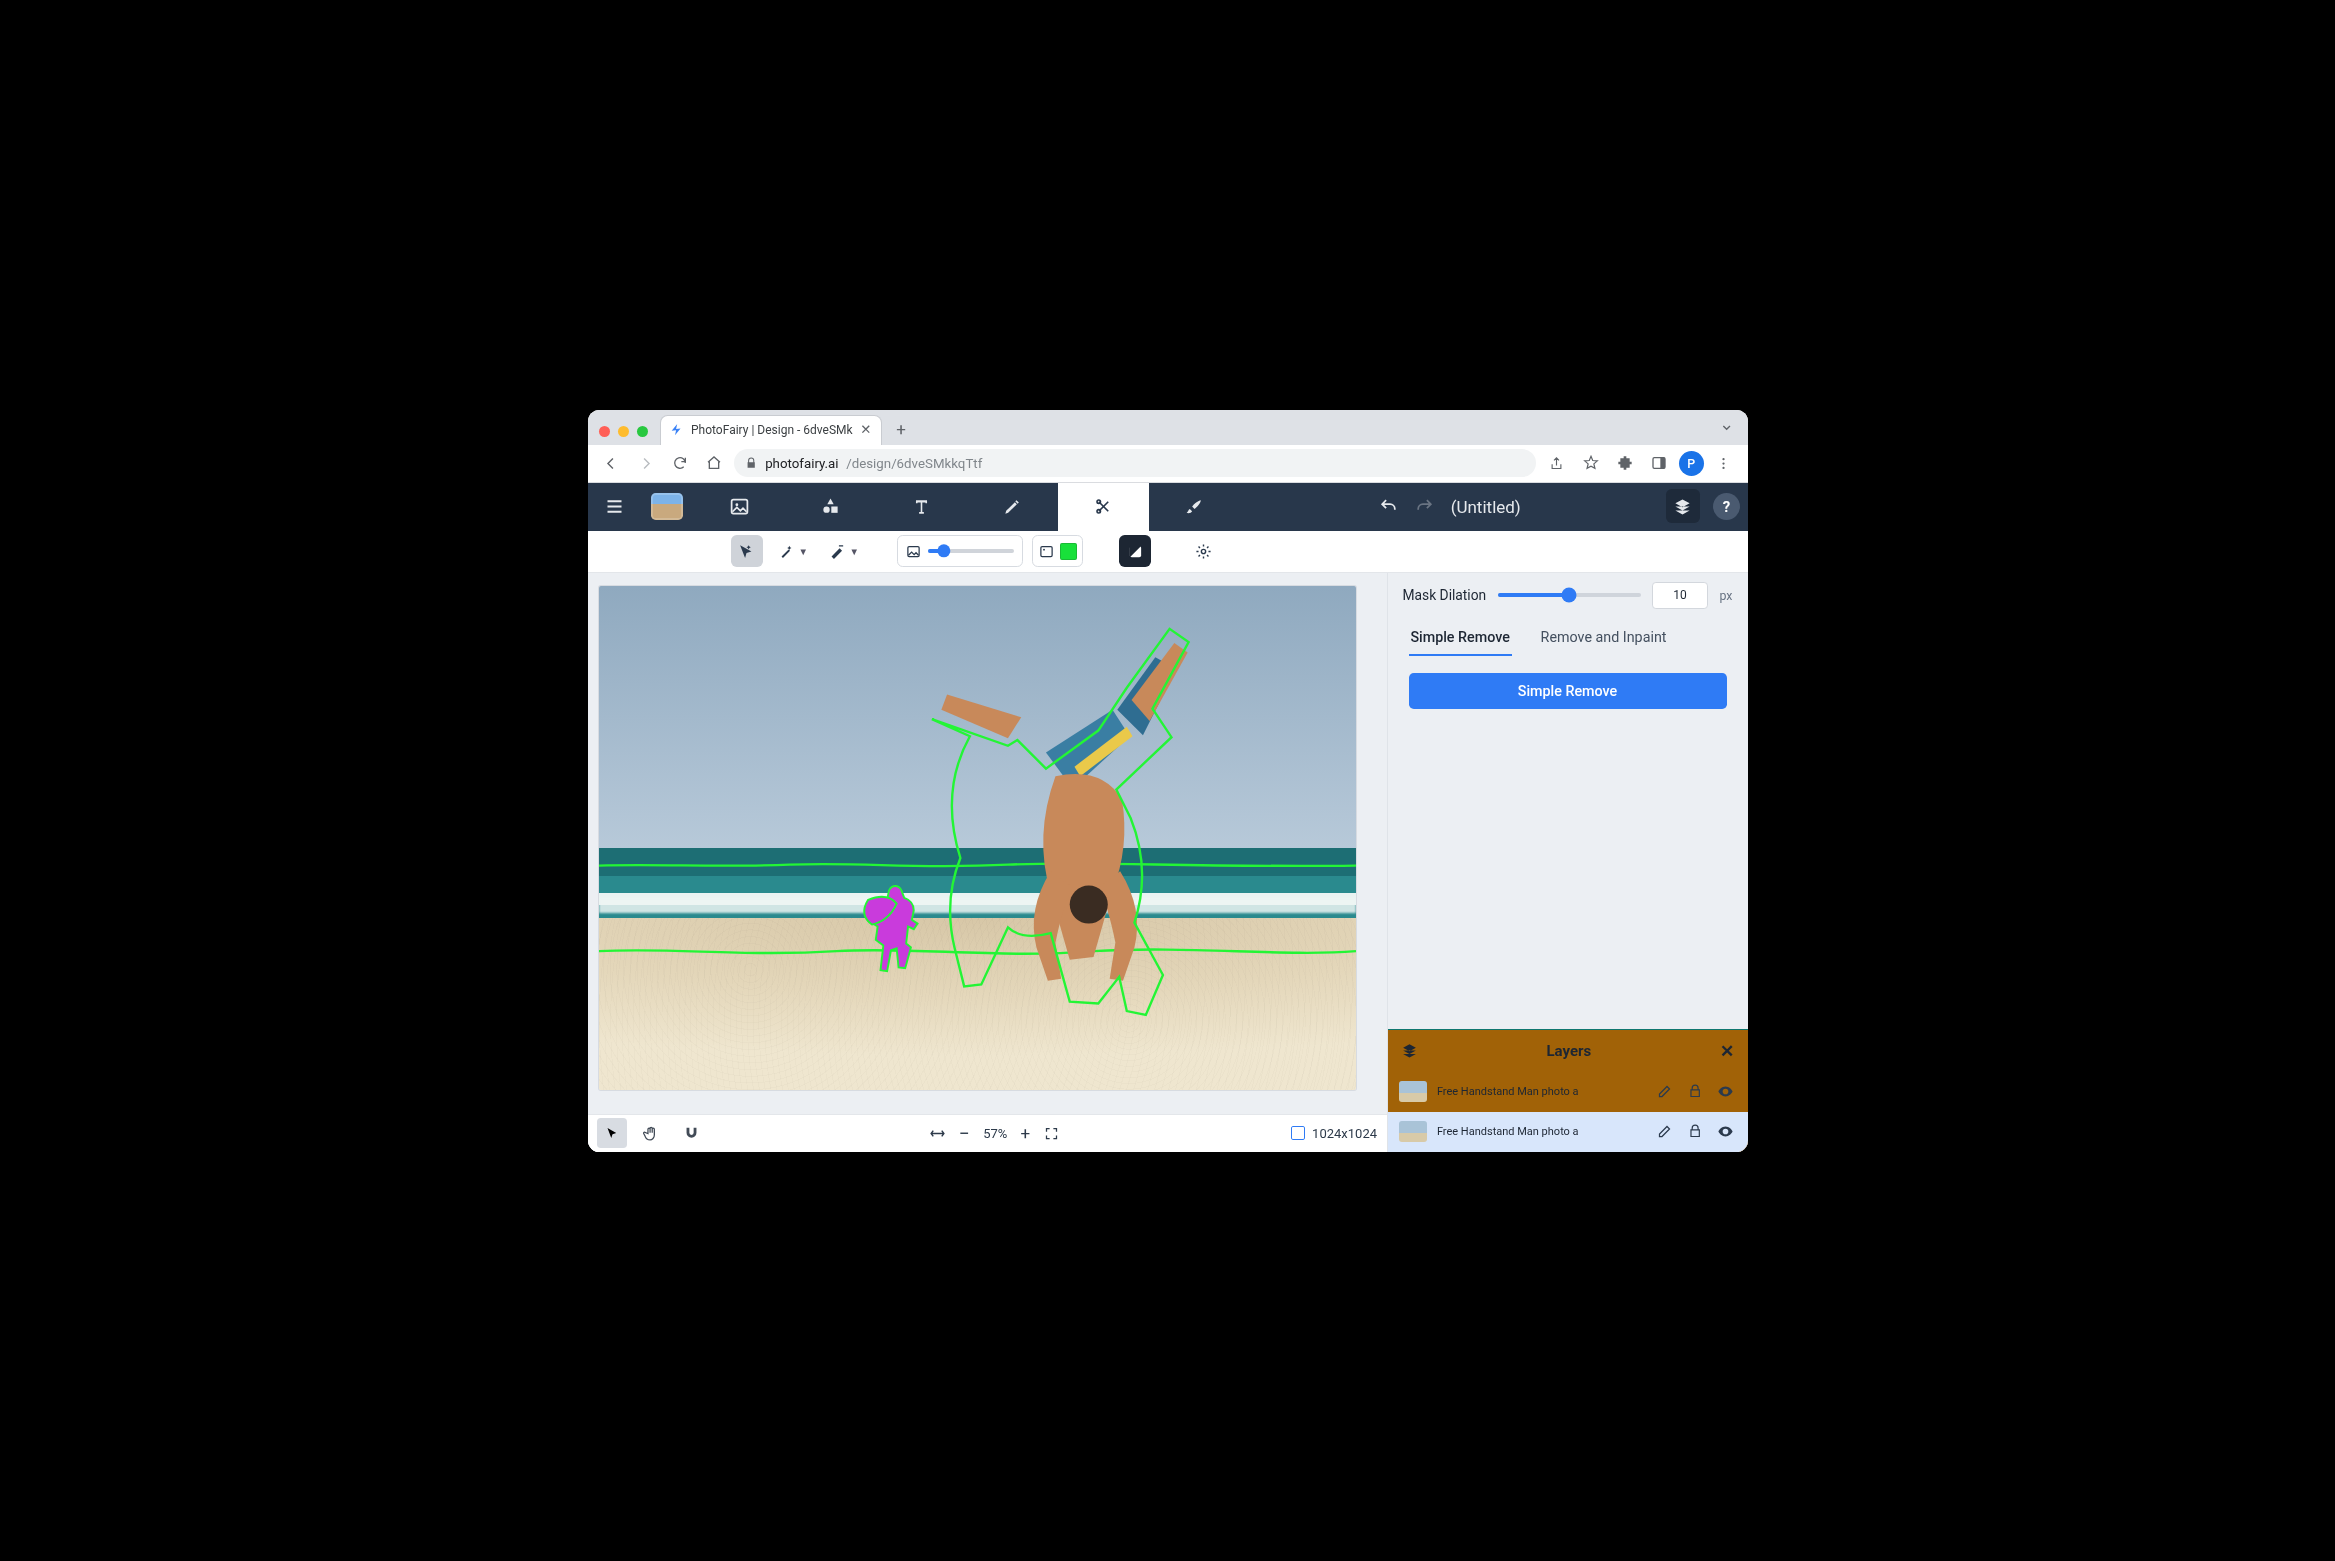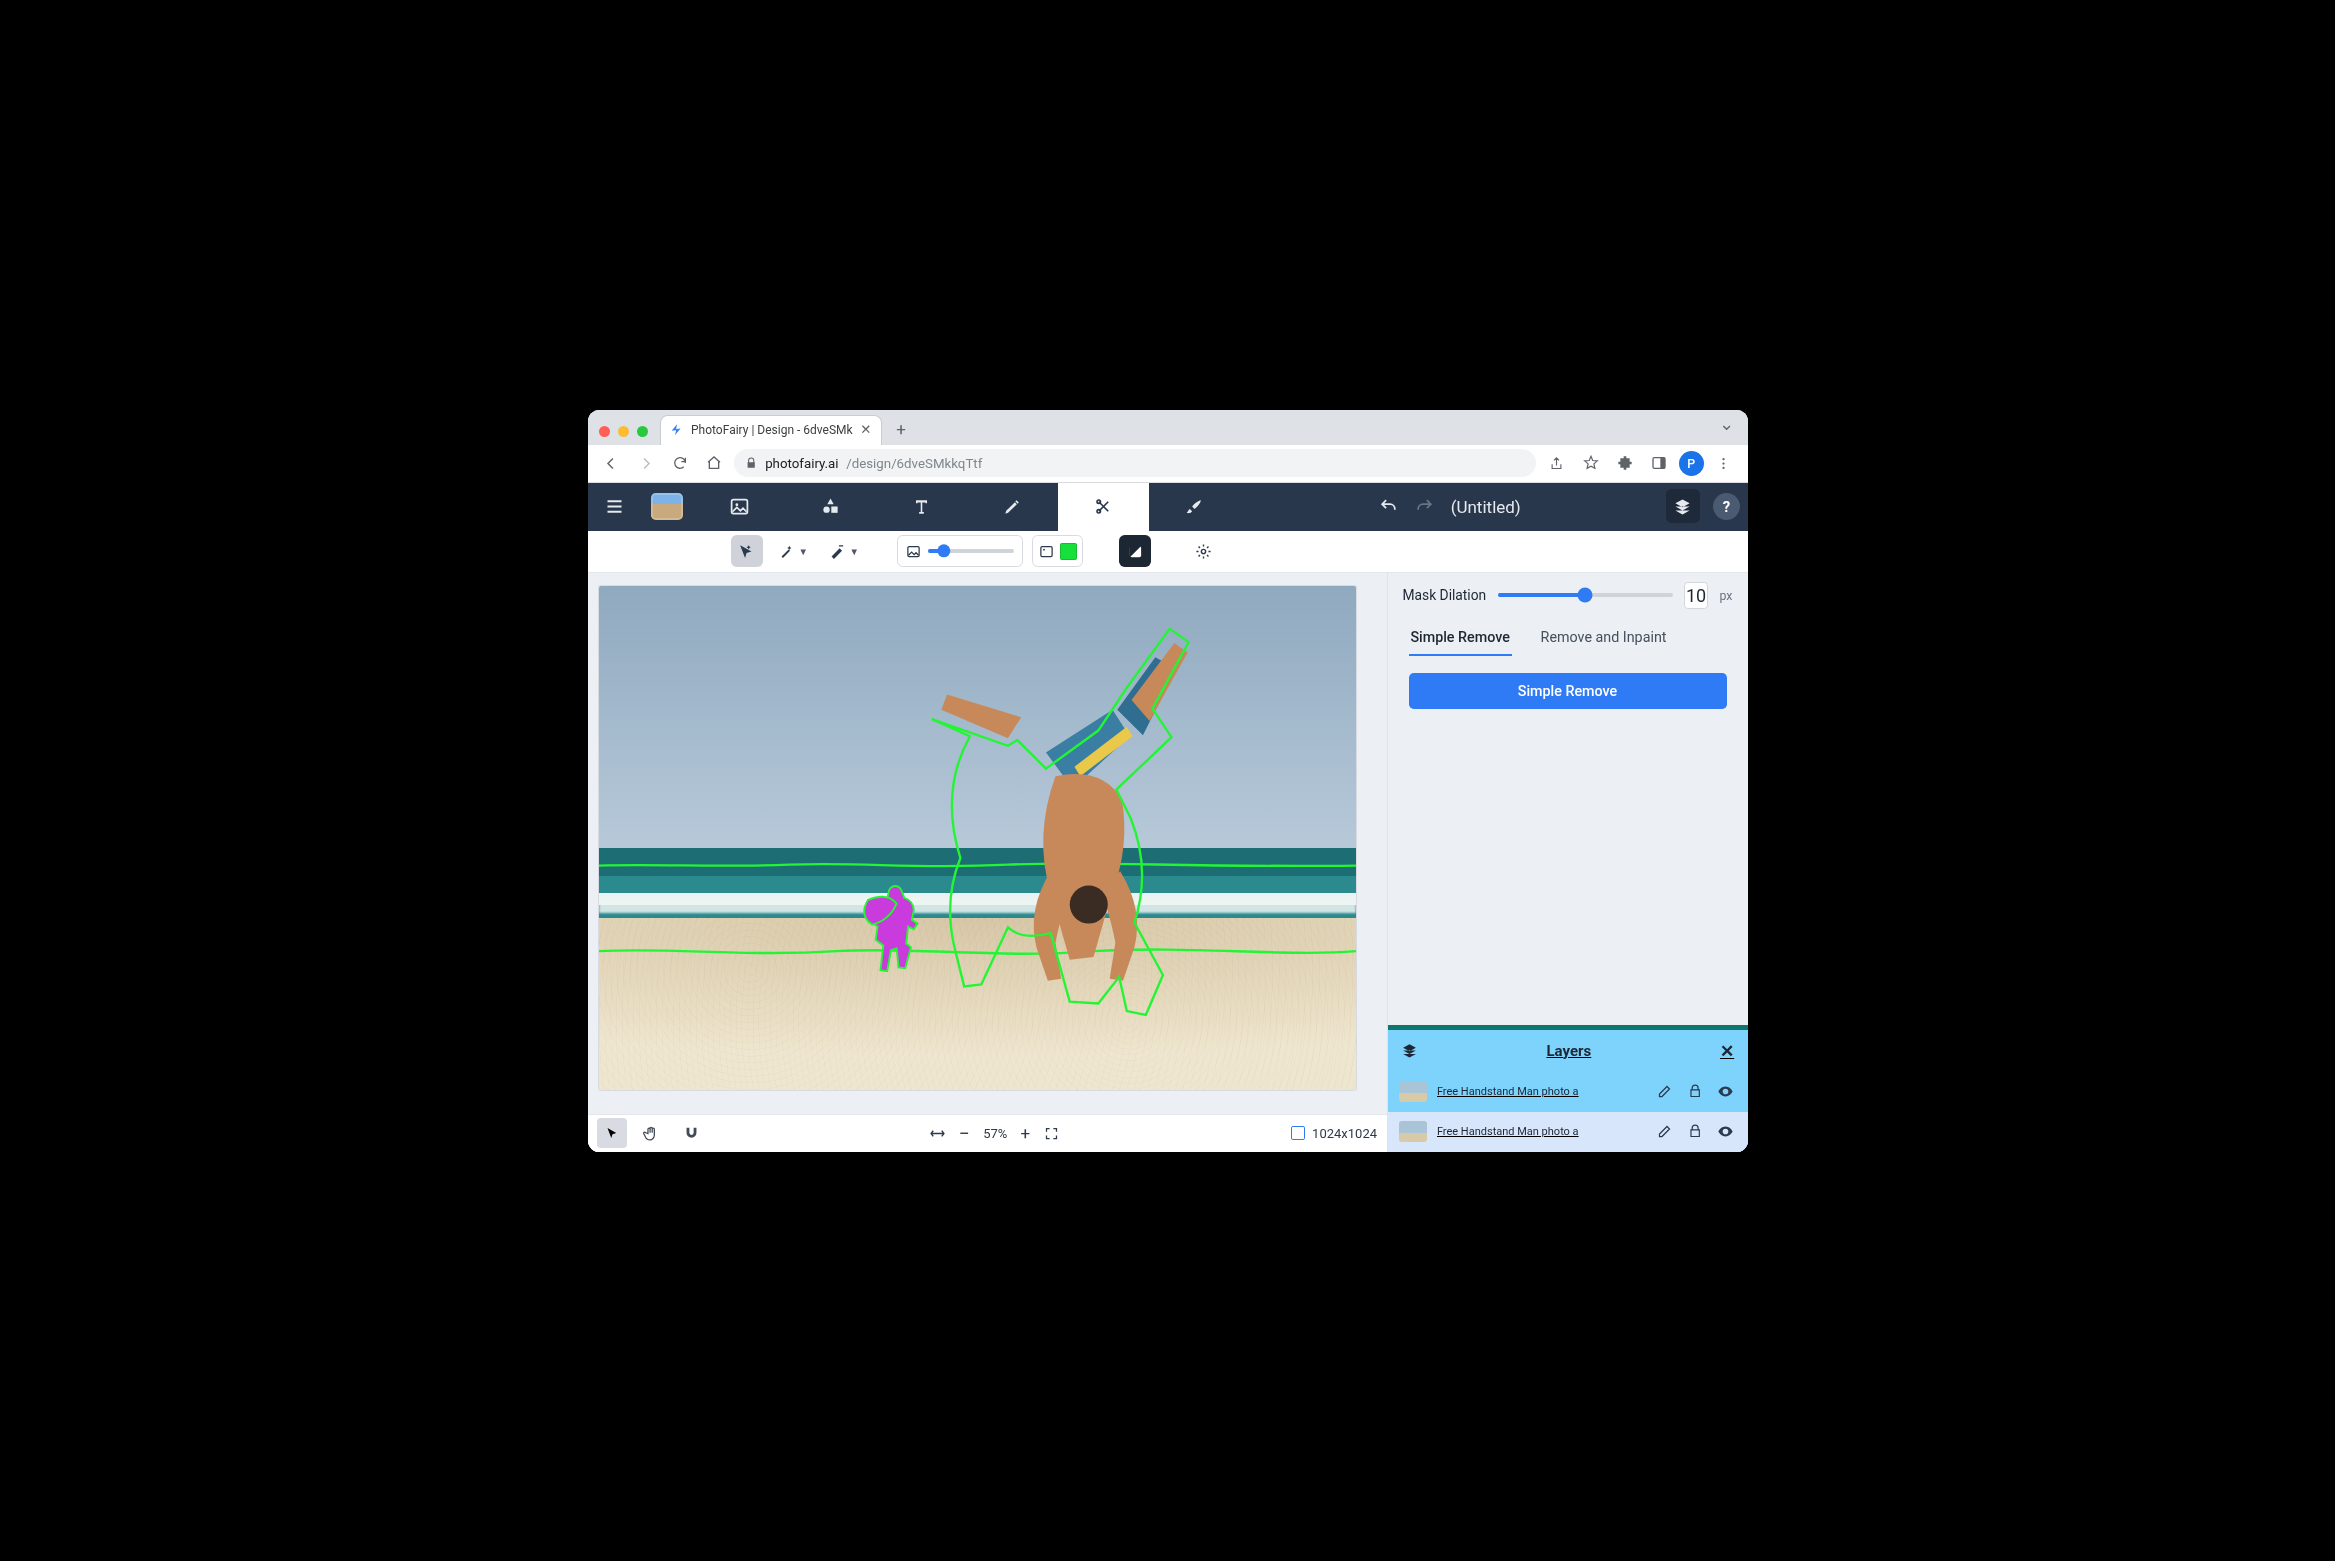--- a/index.html
+++ b/index.html
@@ -137,35 +137,35 @@
   }
   .rpanel .head .back { color:#2f7bf5; }
   .rpanel .head .thumb { width:25px; height:17px; border-radius:2.9px; background:linear-gradient(180deg,#a9c3d7 0 55%, #d8caa8 55% 100%); }
   .rpanel .head .ttl { font-weight:700; font-size:14.7px; color:#1d2633; flex:1; }
   .rpanel .head .info { width:21px; height:21px; border:1.9px solid #1d2633; border-radius:50%; display:flex; align-items:center; justify-content:center; font-size:11.4px; font-weight:700; }
 
   .dilation { display:flex; align-items:center; gap:11.4px; padding:9px 15px; font-size:13.8px; color:#1d2633; }
   .dilation .slider { flex:1; height:3.8px; background:#cfd4db; border-radius:1.9px; position:relative; }
   .dilation .slider .fill { position:absolute; left:0; top:0; bottom:0; width:50%; background:#2f7bf5; border-radius:1.9px; }
   .dilation .slider .knob { position:absolute; top:50%; left:50%; width:15px; height:15px; background:#2f7bf5; border-radius:50%; transform:translate(-50%,-50%); }
-  .dilation .val { width:24px; height:27px; background:#fff; border:1px solid #d3d7dd; border-radius:3.8px; display:flex; align-items:center; justify-content:center; font-size:18px; }
+  .dilation .val { width:56px; height:27px; background:#fff; border:1px solid #d3d7dd; border-radius:3.8px; display:flex; align-items:center; justify-content:center; font-size:12px; }
   .dilation .unit { color:#6a7585; font-size:12.4px; }
 
   .tabs { display:flex; gap:27px; padding:3.8px 21px 0; font-size:14.3px; color:#44505f; }
   .tabs .tabi { padding:7.6px 1.9px 9.5px; cursor:pointer; }
   .tabs .tabi.active { color:#1d2633; font-weight:500; border-bottom:2.9px solid #2f7bf5; }
 
   .primary-btn {
     margin:17px 21px 0; height:36px; background:#2f7bf5; color:#fff; border:none; border-radius:4.8px;
     font-size:14.3px; font-weight:500; display:flex; align-items:center; justify-content:center; cursor:pointer;
     width:calc(100% - 42px);
   }
 
   .layers {
-    margin-top:auto; background:#7dd3fc; border-top:5px solid #0f766e;text-decoration:underline;
+    margin-top:auto; background:#a16207; border-top:1px solid #0f766e;
   }
   .layers .lh { height:42px; display:flex; align-items:center; padding:0 13.3px; font-weight:700; font-size:15px; color:#1d2633; }
   .layers .lh .grow2 { flex:1; text-align:center; }
   .layer-row { height:40px; display:flex; align-items:center; gap:9.5px; padding:0 11.4px; font-size:11px; color:#1d2633; }
   .layer-row.sel { background:#d8e6fb; }
   .layer-row .lthumb { width:28.5px; height:21px; border-radius:2.9px; background:linear-gradient(180deg,#a9c3d7 0 55%, #d8caa8 55% 100%); }
   .layer-row .lname { flex:1; overflow:hidden; text-overflow:ellipsis; white-space:nowrap; }
   .licon { width:21px; color:#2b3a4d; display:flex; align-items:center; justify-content:center; }
 
   svg { display:block; }

